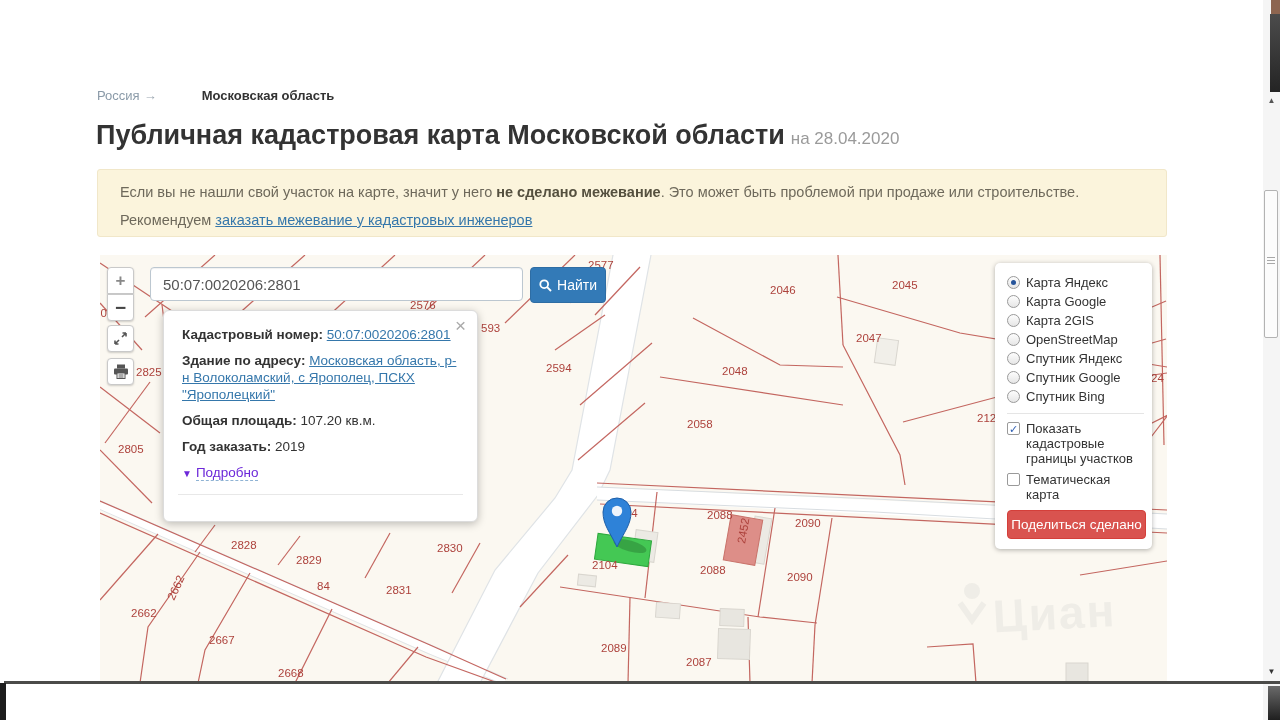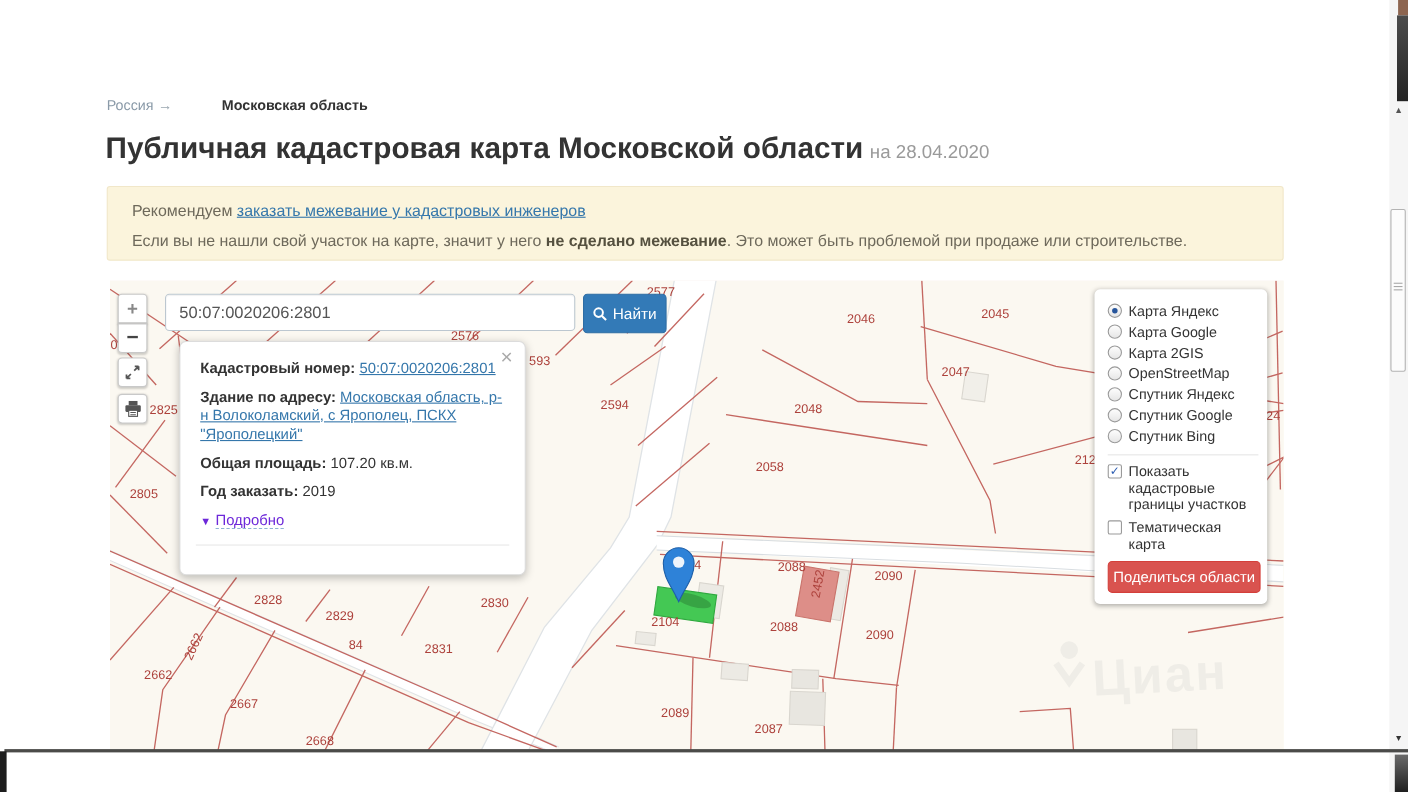--- a/index.html
+++ b/index.html
@@ -73,22 +73,22 @@
 
 <div class="abs breadcrumb">
   <a>Россия</a><span class="crumb-sep">→</span><span class="crumb-region">Московская область</span>
 </div>
 
 <div class="abs page-title">
   <span>Публичная кадастровая карта Московской области</span><span class="date">на 28.04.2020</span>
 </div>
 
 <div class="abs notice">
+  <div class="ln"><span>Если вы не нашли свой участок на карте, значит у него </span><b>не сделано межевание</b><span>. Это может быть проблемой при продаже или строительстве.</span></div>
   <div class="ln"><span>Рекомендуем </span><a>заказать межевание у кадастровых инженеров</a></div>
-  <div class="ln"><span>Если вы не нашли свой участок на карте, значит у него </span><b>не сделано межевание</b><span>. Это может быть проблемой при продаже или строительстве.</span></div>
 </div>
 
 <div class="abs map">
   <svg class="canvas" width="1067" height="428" viewBox="0 0 1067 428">
     <rect x="0" y="0" width="1067" height="428" fill="#fbf8f1"></rect>
 
     <g>
       <path d="M0,250 L330,394 L404,428" stroke="#ffffff" stroke-width="9" fill="none"></path>
       <path d="M0,245.5 L330,389.5 L408,424" stroke="#e0e4e7" stroke-width="1" fill="none"></path>
       <path d="M0,254.5 L328,398.5 L400,428" stroke="#e0e4e7" stroke-width="1" fill="none"></path>
@@ -301,21 +301,21 @@
     <div id="layer-checkboxes">
         <div class="cbrow">
           <span class="checkbox">✓</span>
           <span>Показать кадастровые границы участков</span>
         </div>
         <div class="cbrow">
           <span class="checkbox"></span>
           <span>Тематическая карта</span>
         </div>
       </div>
-    <div class="share-btn">Поделиться области</div>
+    <div class="share-btn">Поделиться сделано</div>
   </div>
 </div>
 
 <div class="abs sb">
   <div class="sb-brown"></div>
   <div class="sb-darktop"></div>
   <div class="sb-up">▲</div>
   <div class="sb-thumb">
       <div class="sb-grip">
         <div></div>

